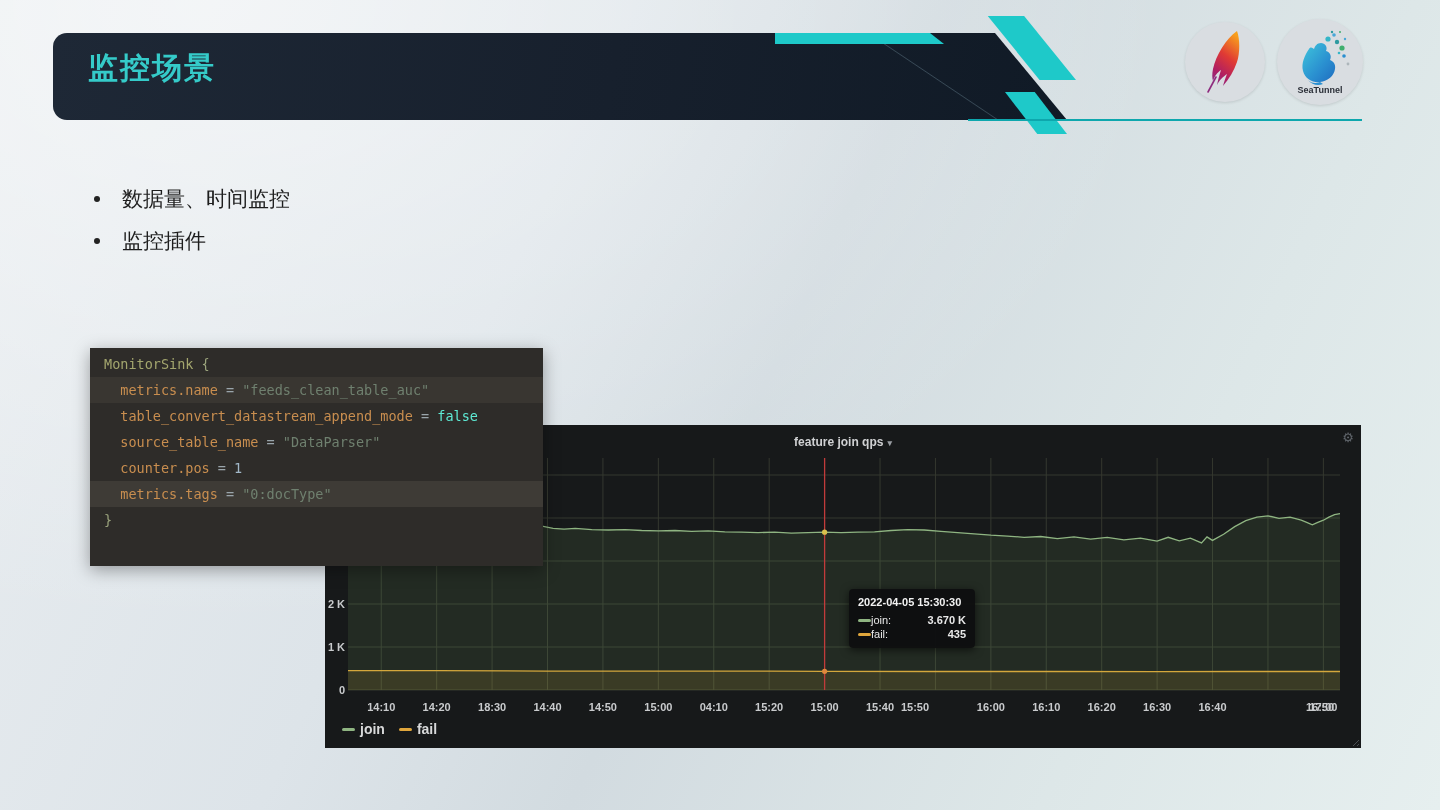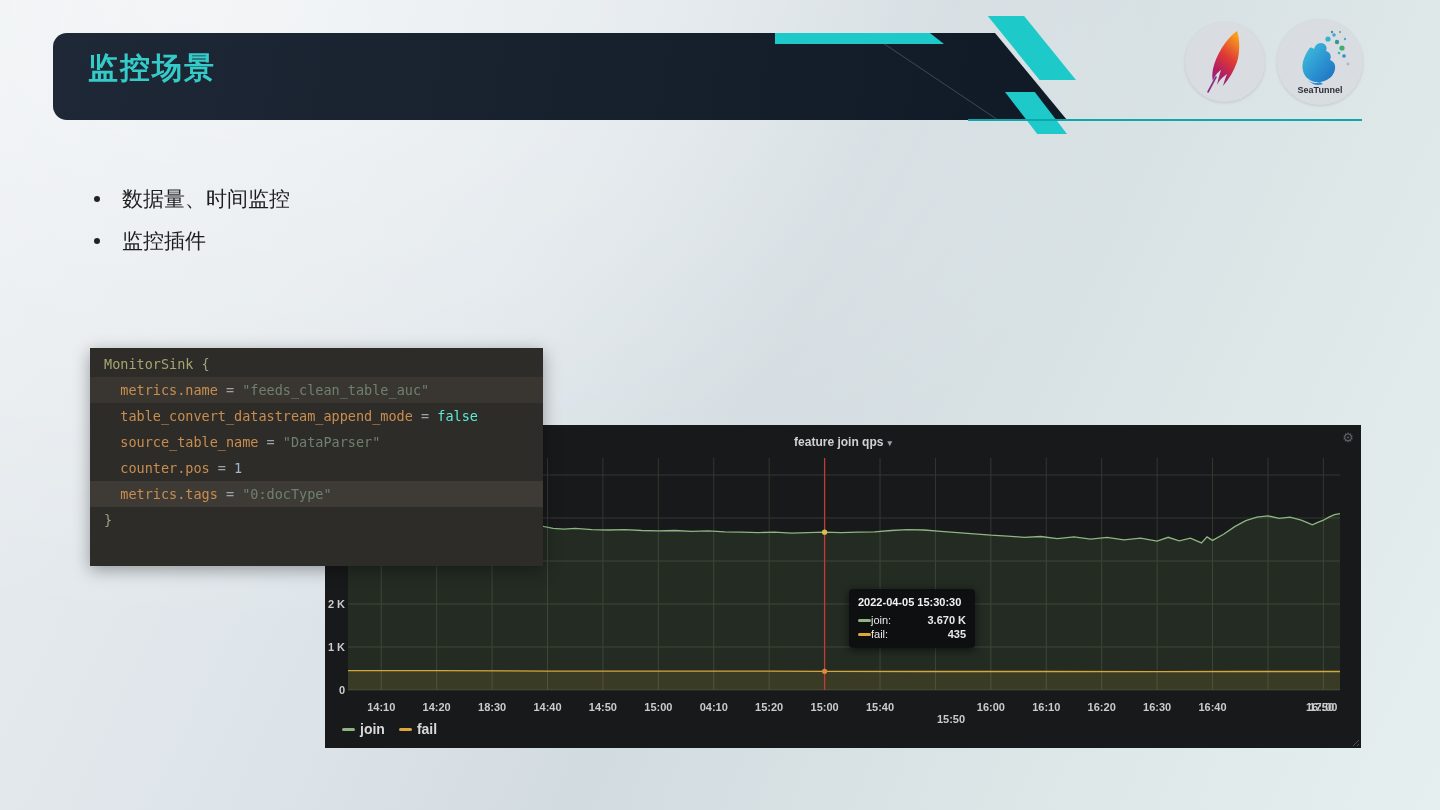--- a/index.html
+++ b/index.html
@@ -222,21 +222,21 @@
         <div class="xlab" style="left: 56.2514px;">14:10</div>
         <div class="xlab" style="left: 111.67px;">14:20</div>
         <div class="xlab" style="left: 167.089px;">18:30</div>
         <div class="xlab" style="left: 222.508px;">14:40</div>
         <div class="xlab" style="left: 277.927px;">14:50</div>
         <div class="xlab" style="left: 333.346px;">15:00</div>
         <div class="xlab" style="left: 388.765px;">04:10</div>
         <div class="xlab" style="left: 444.184px;">15:20</div>
         <div class="xlab" style="left: 499.603px;">15:00</div>
         <div class="xlab" style="left: 555.022px;">15:40</div>
-        <div class="xlab" style="left: 626px; margin-top: 12px;">15:50</div>
+        <div class="xlab" style="left: 590px;">15:50</div>
         <div class="xlab" style="left: 665.86px;">16:00</div>
         <div class="xlab" style="left: 721.279px;">16:10</div>
         <div class="xlab" style="left: 776.698px;">16:20</div>
         <div class="xlab" style="left: 832.117px;">16:30</div>
         <div class="xlab" style="left: 887.536px;">16:40</div>
         <div class="xlab" style="left: 995px;">16:50</div>
         <div class="xlab" style="left: 998.374px;">17:00</div>
       </div>
     <div class="legend">
       <div class="legend-item">

